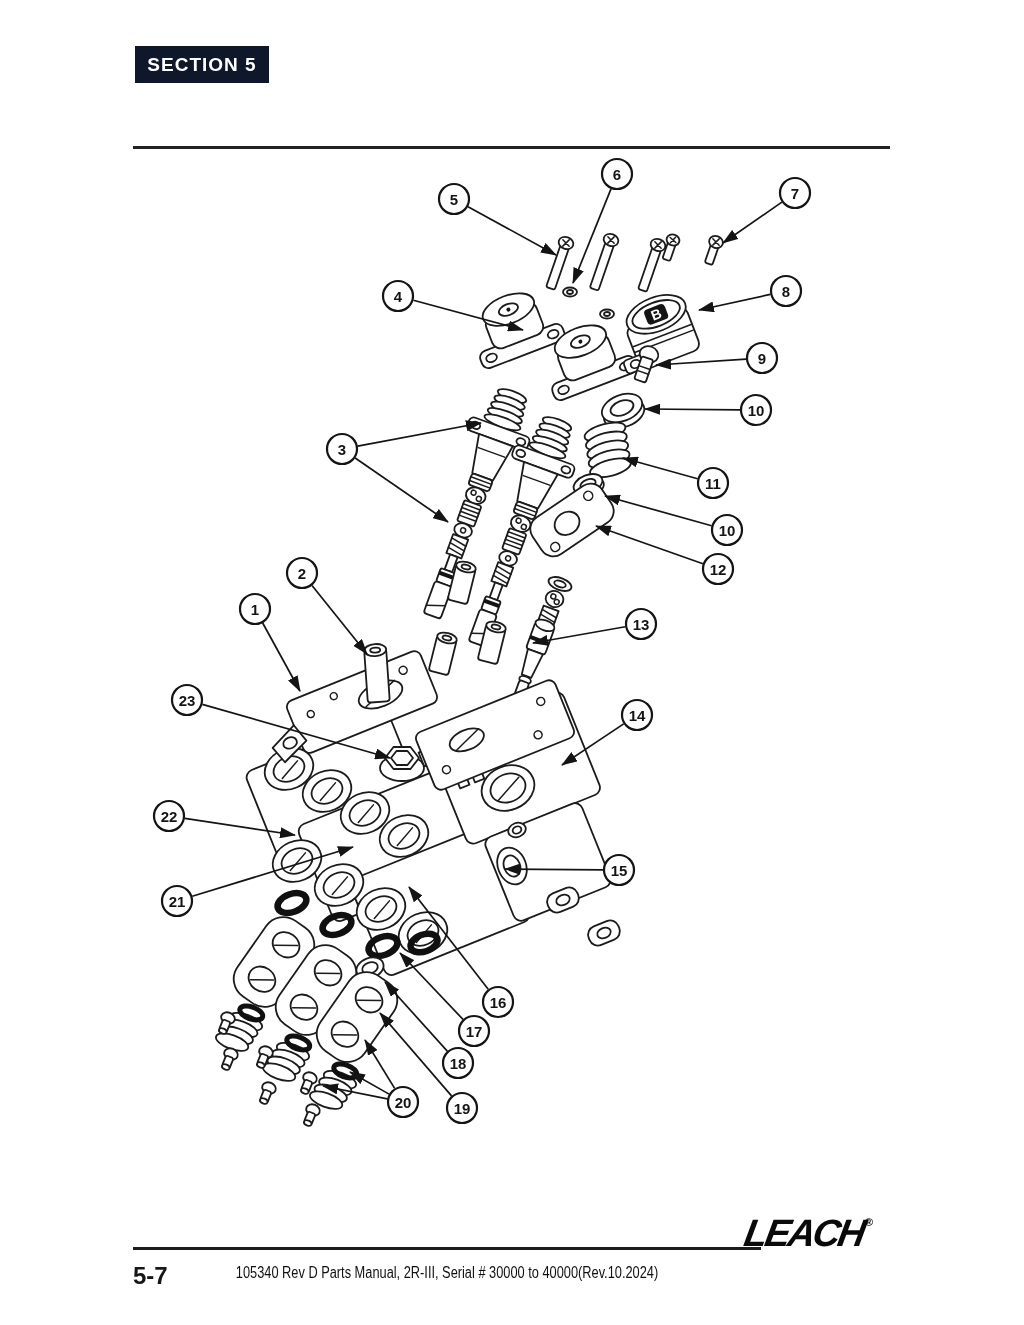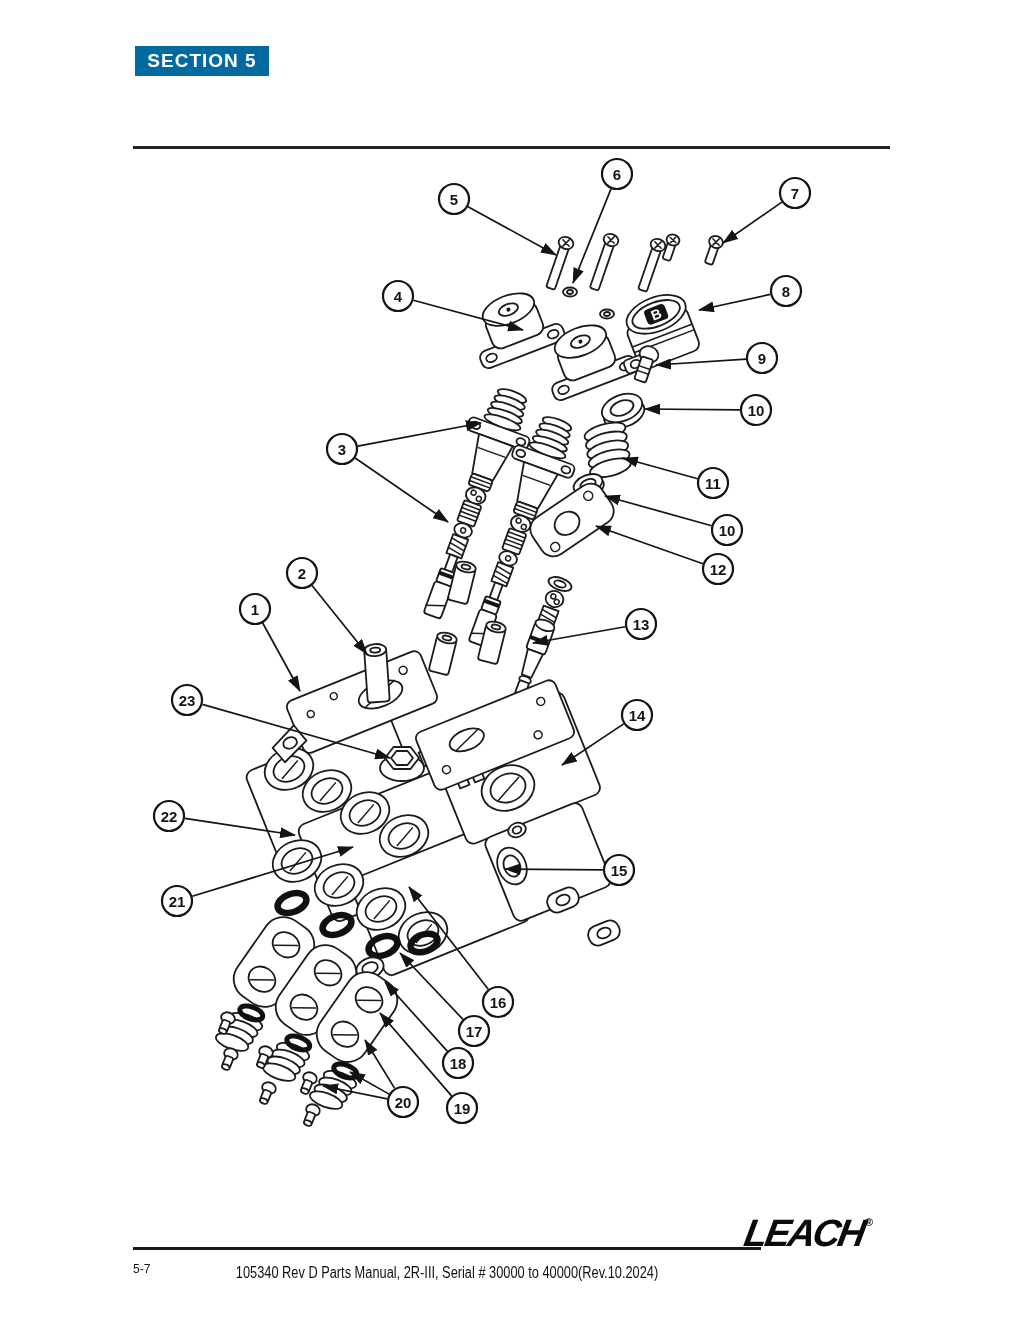--- a/index.html
+++ b/index.html
@@ -1,29 +1,29 @@
 <!DOCTYPE html>
 <html><head>
 <meta charset="utf-8">
 <style>
   html,body{margin:0;padding:0;background:#e8e8e8}
   .page{position:relative;width:1024px;height:1325px;background:#ffffff;
         font-family:"Liberation Sans",sans-serif;color:#1a1a1a;overflow:hidden;margin:0 auto}
-  .section-badge{position:absolute;left:135px;top:46px;width:134px;height:30px;background:#0369a1;
+  .section-badge{position:absolute;left:135px;top:46px;width:134px;height:37px;background:#0f172a;
         color:#fff;display:flex;align-items:center;justify-content:center;
         font-weight:bold;font-size:19px;letter-spacing:1px}
   .page-title{position:absolute;left:133px;top:99px;font-size:29px;font-weight:bold;
         letter-spacing:-.3px;color:#272324;white-space:nowrap}
   .title-rule{position:absolute;left:133px;top:146px;width:757px;height:2.5px;background:#222}
   .diagram-svg{position:absolute;left:0;top:0}
   .brand{position:absolute;left:741px;top:1212px;font-size:38px;font-weight:bold;font-style:italic;
         letter-spacing:-2.5px;transform:skewX(-10deg);transform-origin:left bottom;color:#0a0a0a;white-space:nowrap}
   .brand .reg{display:inline-block;font-size:11px;transform:skewX(10deg);vertical-align:20px;letter-spacing:0}
   .footer-rule{position:absolute;left:133px;top:1247px;width:628px;height:2.5px;background:#1c1c1c}
-  .page-number{position:absolute;left:133px;top:1262px;font-size:12px;font-weight:normal;color:#161616}
+  .page-number{position:absolute;left:133px;top:1262px;font-size:24px;font-weight:bold;color:#161616}
   .doc-line{position:absolute;left:133px;top:1264px;width:628px;text-align:center;font-size:16px;
         color:#111;transform:scaleX(.8);transform-origin:center;white-space:nowrap}
   
   .fw{fill:#fff;stroke:#1b1b1b;stroke-width:1.8;stroke-linejoin:round}
   .ln{fill:none;stroke:#1b1b1b;stroke-width:1.5;stroke-linecap:round}
   .blk{fill:#141414;stroke:none}
   .oring{fill:none;stroke:#101010;stroke-width:6.5}
   .oring-sm{fill:none;stroke:#101010;stroke-width:5}
   .leader{stroke:#141414;stroke-width:1.7;fill:none}
   .balloon{fill:#fff;stroke:#141414;stroke-width:2.2}

